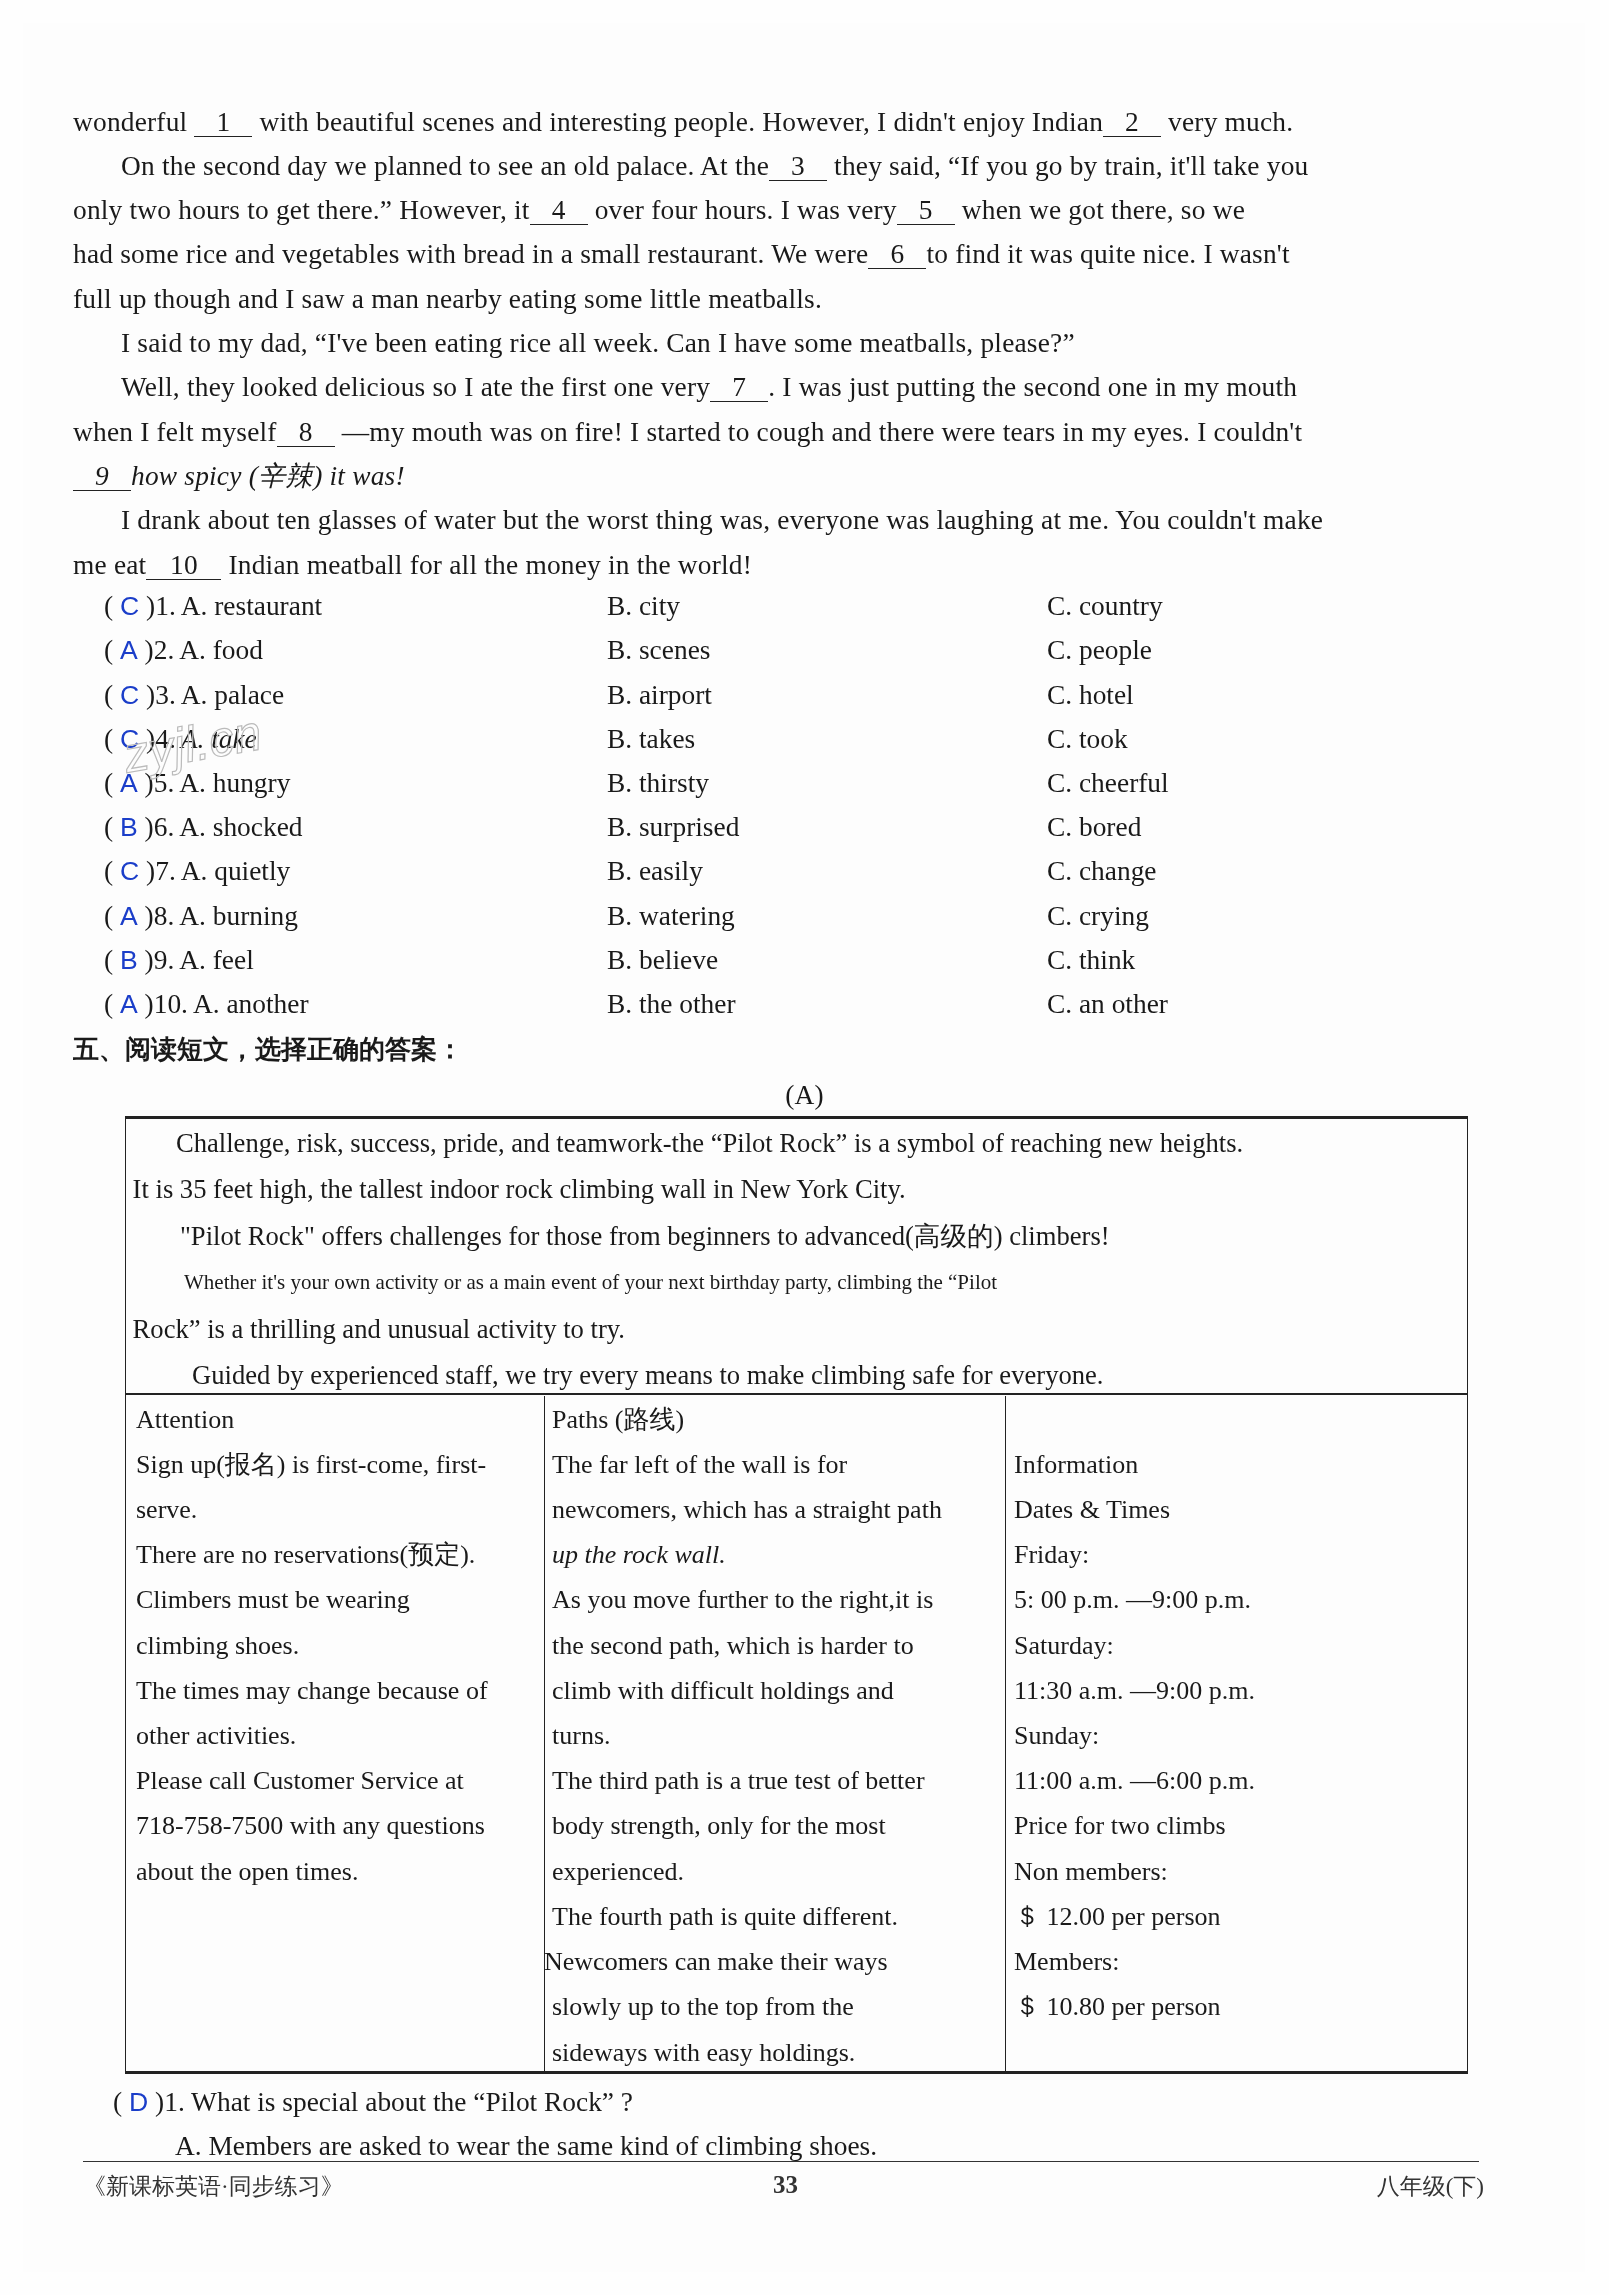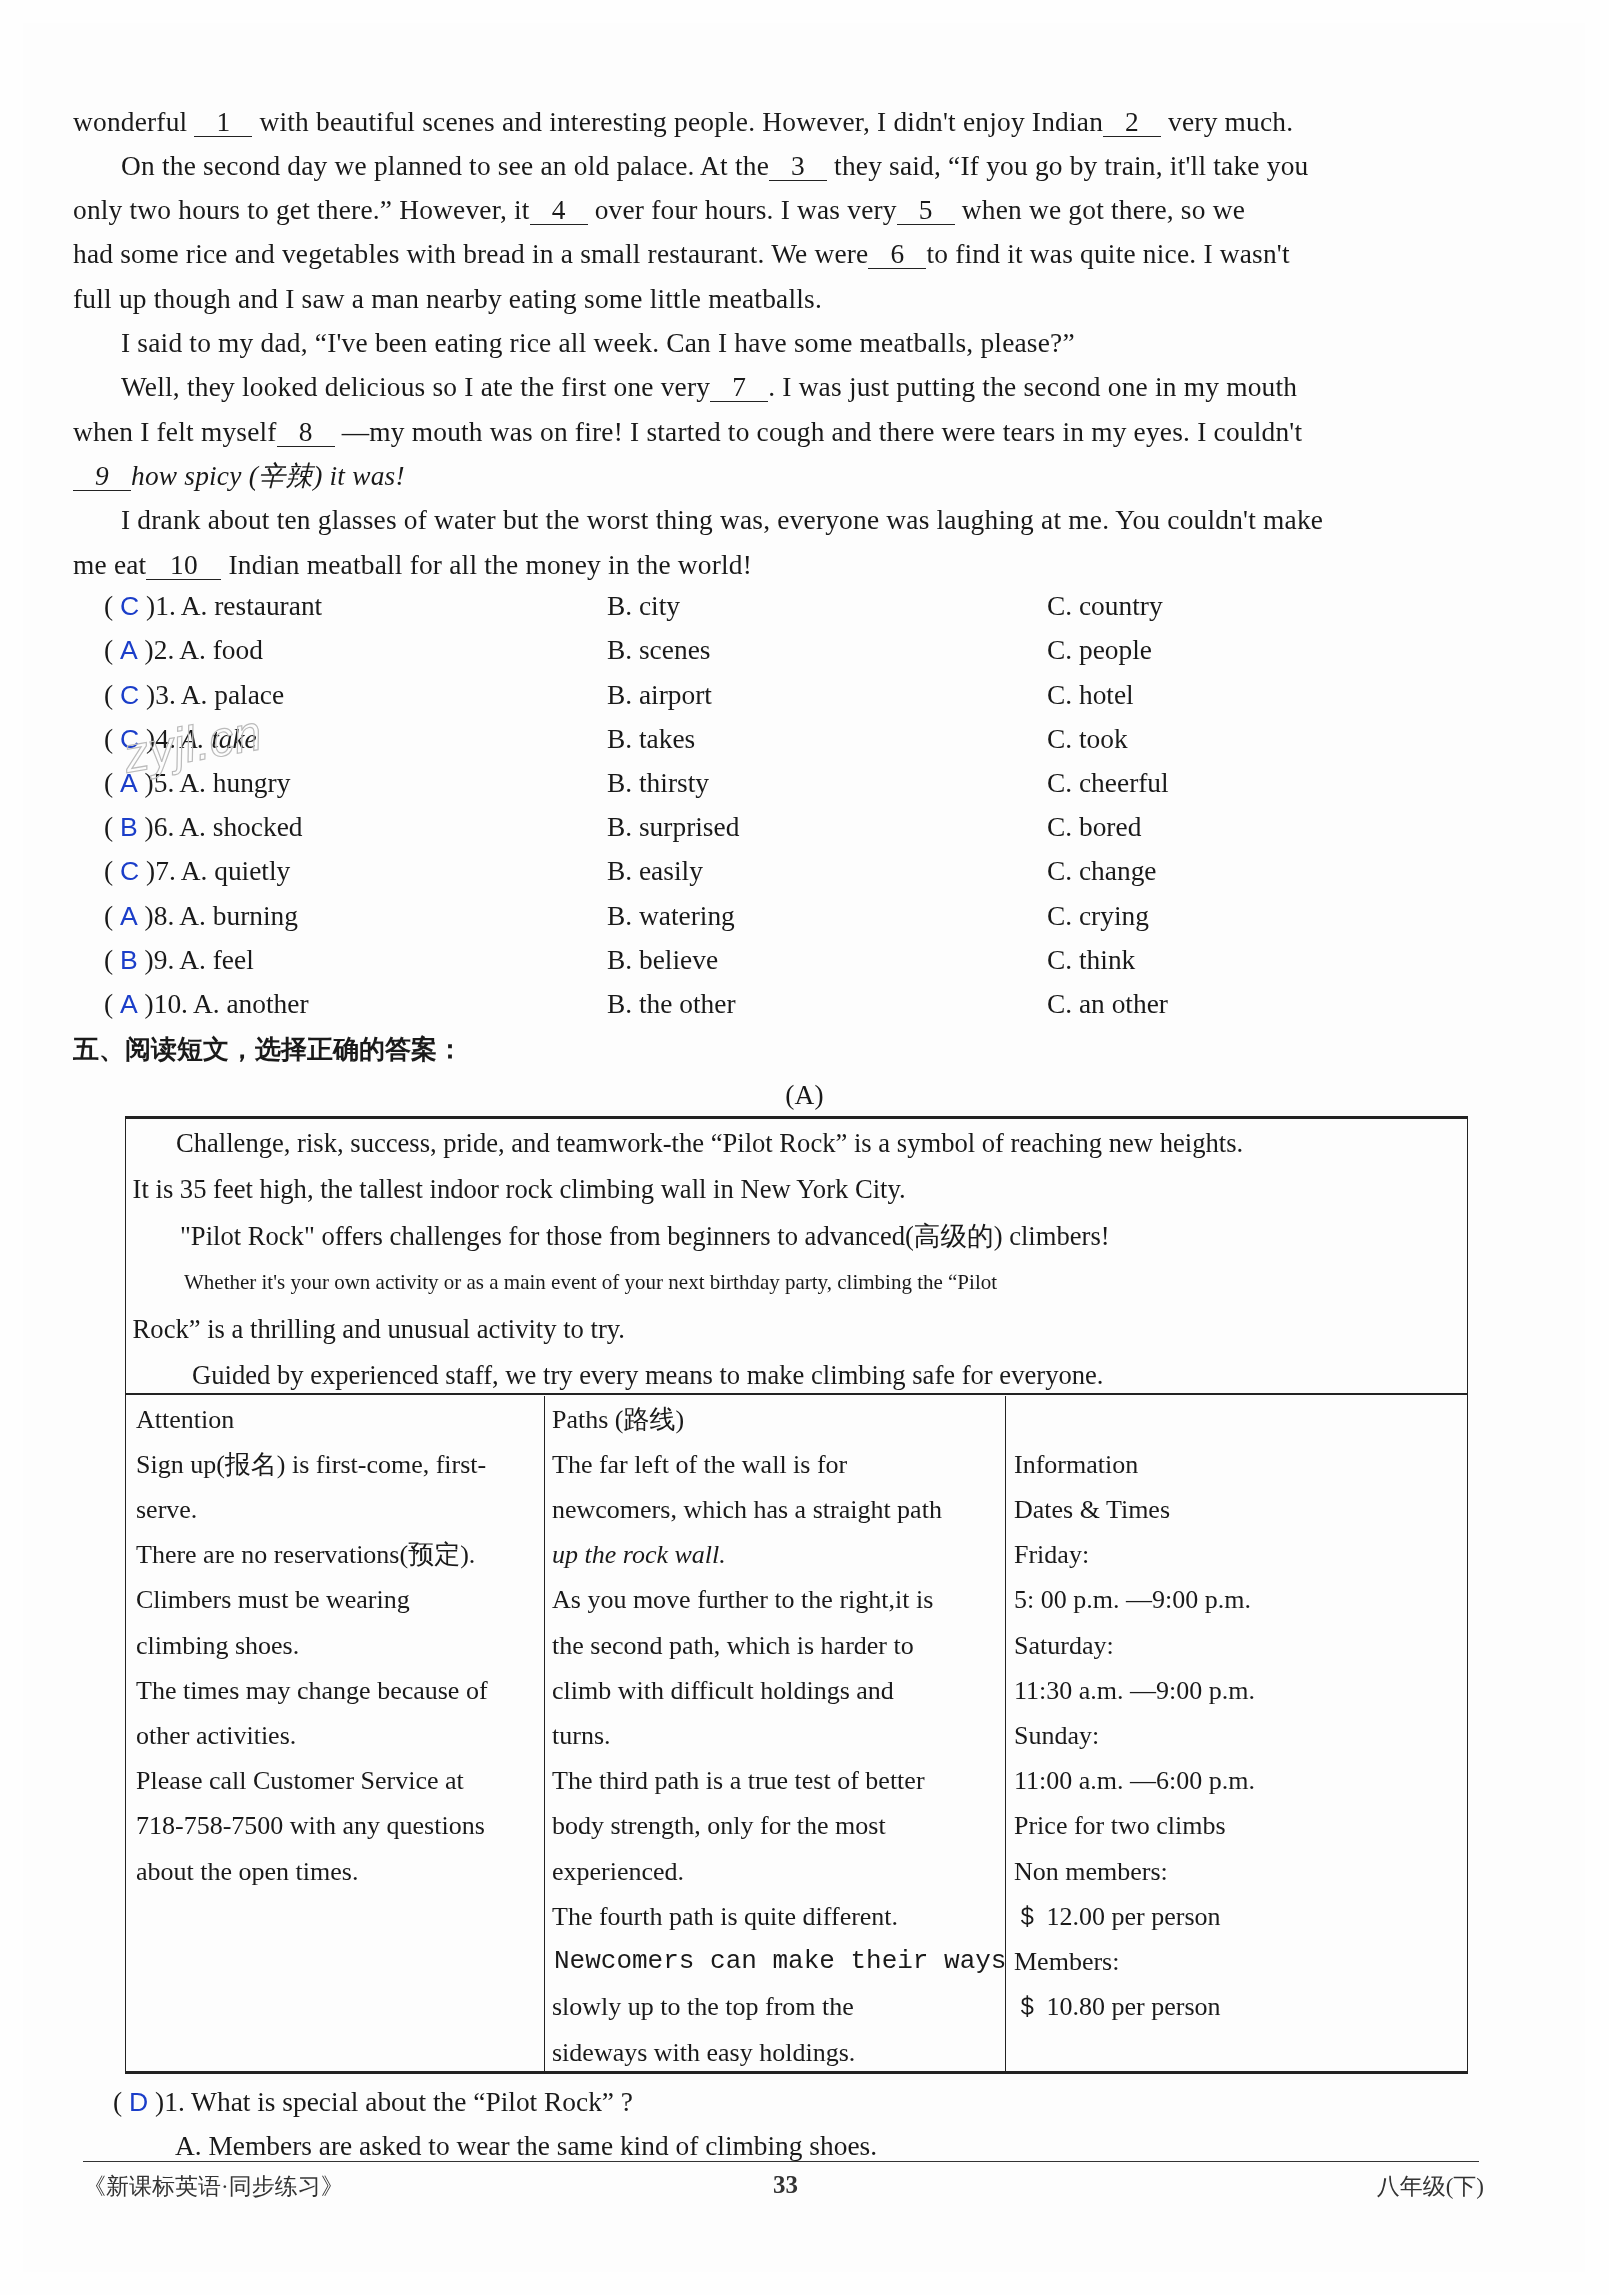--- a/index.html
+++ b/index.html
@@ -107,21 +107,21 @@
       <div class="cell" style="left: 426px; top: 368px;">newcomers, which has a straight path</div>
       <div class="cell" style="left: 426px; top: 413px; font-style: italic;">up the rock wall.</div>
       <div class="cell" style="left: 426px; top: 458px;">As you move further to the right,it is</div>
       <div class="cell" style="left: 426px; top: 504px;">the second path, which is harder to</div>
       <div class="cell" style="left: 426px; top: 549px;">climb with difficult holdings and</div>
       <div class="cell" style="left: 426px; top: 594px;">turns.</div>
       <div class="cell" style="left: 426px; top: 639px;">The third path is a true test of better</div>
       <div class="cell" style="left: 426px; top: 684px;">body strength, only for the most</div>
       <div class="cell" style="left: 426px; top: 730px;">experienced.</div>
       <div class="cell" style="left: 426px; top: 775px;">The fourth path is quite different.</div>
-      <div class="cell" style="left: 428px; top: 820px; font-family: Liberation Mono, monospace;">Newcomers can make their ways</div>
+      <div class="cell" style="left: 418px; top: 820px;">Newcomers can make their ways</div>
       <div class="cell" style="left: 426px; top: 865px;">slowly up to the top from the</div>
       <div class="cell" style="left: 426px; top: 911px;">sideways with easy holdings.</div>
     </div>
   <div id="col-info">
       <div class="cell" style="left: 888px; top: 278px;"></div>
       <div class="cell" style="left: 888px; top: 323px;">Information</div>
       <div class="cell" style="left: 888px; top: 368px;">Dates &amp; Times</div>
       <div class="cell" style="left: 888px; top: 413px;">Friday:</div>
       <div class="cell" style="left: 888px; top: 458px;">5: 00 p.m. —9:00 p.m.</div>
       <div class="cell" style="left: 888px; top: 504px;">Saturday:</div>

